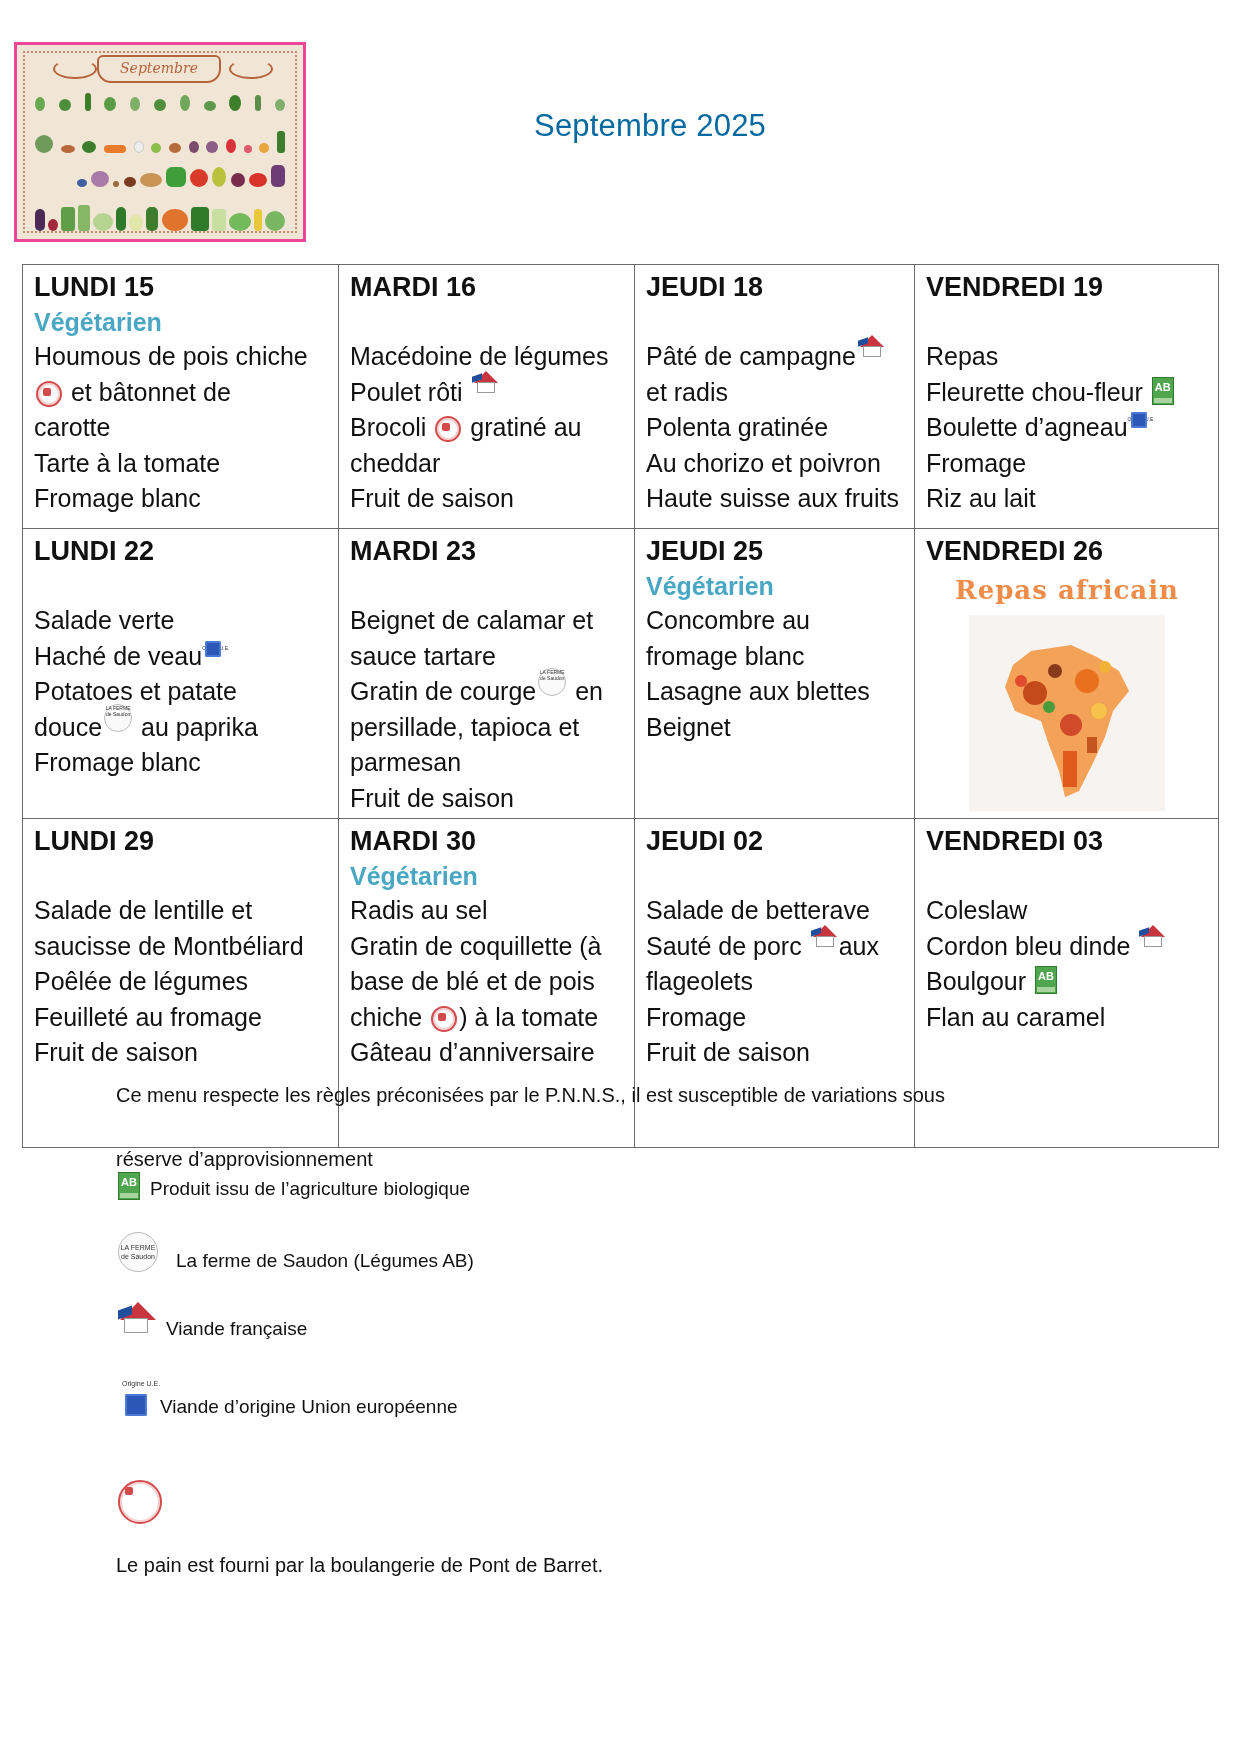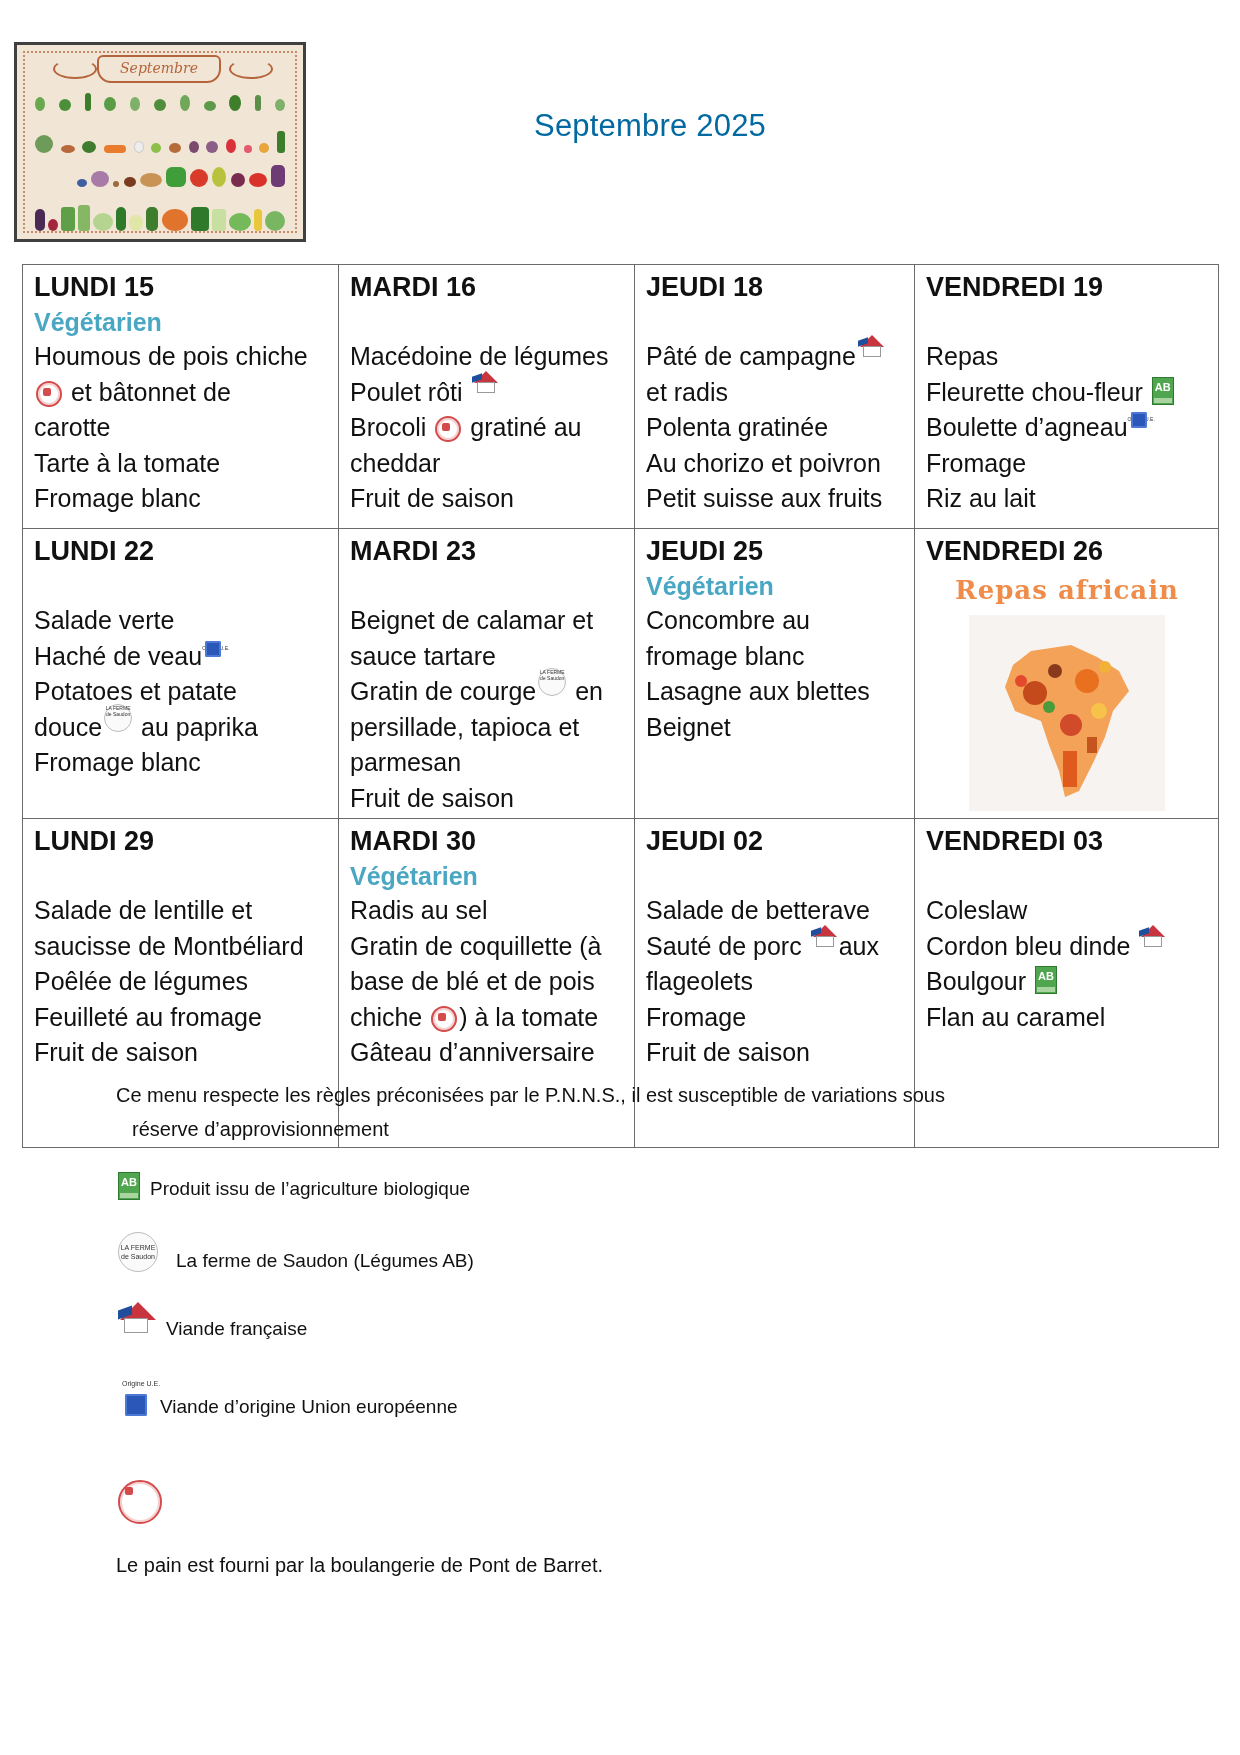--- a/index.html
+++ b/index.html
@@ -1,21 +1,21 @@
 <!DOCTYPE html>
 <html><head>
 <meta charset="utf-8">
 <style>
   html, body { margin:0; padding:0; background:#ffffff; }
   body { width:1240px; height:1755px; position:relative; overflow:hidden;
          font-family:"Liberation Sans", "DejaVu Sans", sans-serif; color:#111; }
 
   
   .poster { position:absolute; left:14px; top:42px; width:292px; height:200px;
-            background:#f1e6d6; border:3px solid #404040; box-sizing:border-box; overflow:hidden; }
+            background:#f1e6d6; border:3px solid #ec4899; box-sizing:border-box; overflow:hidden; }
   .poster .inner { position:absolute; left:6px; top:6px; right:6px; bottom:6px;
             border:2px dotted #c98a6a; }
   .poster .ribbon { position:absolute; left:80px; top:10px; width:120px; height:24px;
             border:2px solid #b6643c; border-radius:6px 6px 14px 14px;
             font-family:"DejaVu Serif", serif; font-style:italic; font-size:14px;
             color:#b6643c; text-align:center; line-height:22px; }
   .poster .swirl { position:absolute; top:14px; width:40px; height:16px; border:2px solid #b6643c;
             border-radius:50%; border-top-color:transparent; }
   .poster .row { position:absolute; left:18px; right:18px; display:flex; justify-content:space-between; align-items:flex-end; }
   .poster .veg { border-radius:50%; display:inline-block; }
@@ -160,21 +160,21 @@
           <div class="item">cheddar</div>
           <div class="item">Fruit de saison</div>
         </td>
         <td>
           <div class="day">JEUDI 18</div>
           <div class="spacer"></div>
           <div class="item">Pâté de campagne<span class="badge b-vf"><span class="star"></span><span class="flag"></span><span class="box"></span></span></div>
           <div class="item">et radis</div>
           <div class="item">Polenta gratinée</div>
           <div class="item">Au chorizo et poivron</div>
-          <div class="item">Petit suisse aux fruits</div>
+          <div class="item">Haute suisse aux fruits</div>
         </td>
         <td>
           <div class="day">VENDREDI 19</div>
           <div class="spacer"></div>
           <div class="item">Repas</div>
           <div class="item">Fleurette chou-fleur <span class="badge b-ab">AB</span></div>
           <div class="item">Boulette d’agneau<span class="badge b-eu"><span class="lbl">Origine U.E.</span><span class="sq"></span></span></div>
           <div class="item">Fromage</div>
           <div class="item">Riz au lait</div>
         </td>
@@ -261,21 +261,21 @@
           <div class="item">Coleslaw</div>
           <div class="item">Cordon bleu dinde <span class="badge b-vf"><span class="star"></span><span class="flag"></span><span class="box"></span></span></div>
           <div class="item">Boulgour <span class="badge b-ab">AB</span></div>
           <div class="item">Flan au caramel</div>
         </td>
       </tr>
     </tbody>
 </table>
 
 <div class="note" style="top:1078px;">Ce menu respecte les règles préconisées par le P.N.N.S., il est susceptible de variations sous</div>
-<div class="note" style="top:1112px;margin-left:16px;">réserve d’approvisionnement</div>
+<div class="note" style="top:1142px;">réserve d’approvisionnement</div>
 
 <div class="legend" style="top:1172px;">
   <span class="lg-icon badge b-ab" style="margin-top:0;"><span>AB</span></span>
   <span>Produit issu de l’agriculture biologique</span>
 </div>
 <div class="legend" style="top:1238px;">
   <span class="lg-icon badge b-ferme" style="width:40px;height:40px;font-size:7px;line-height:9px;padding-top:10px;box-sizing:border-box;margin-right:18px;"><span>LA FERME de Saudon</span></span>
   <span>La ferme de Saudon (Légumes AB)</span>
 </div>
 <div class="legend" style="top:1306px;">

